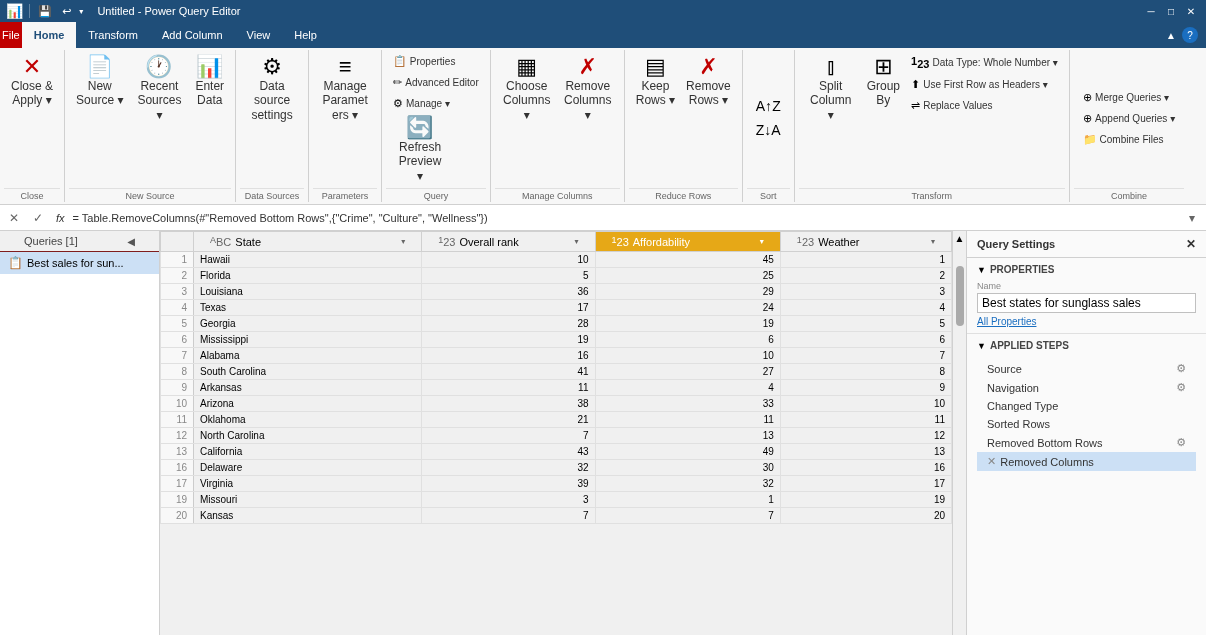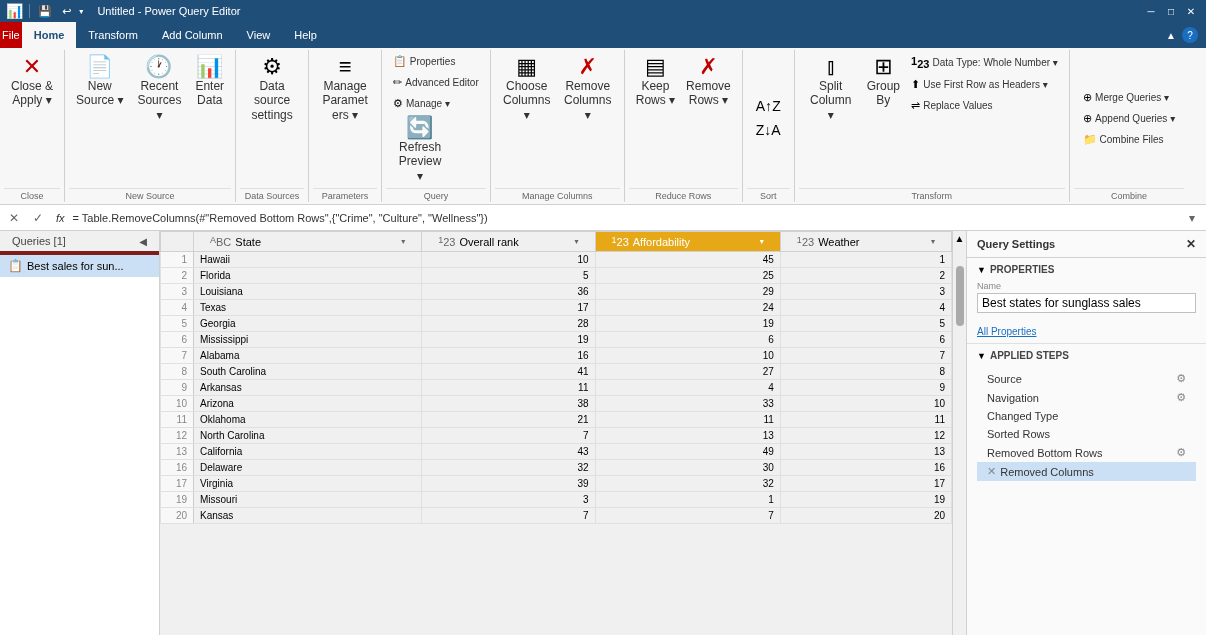--- a/index.html
+++ b/index.html
@@ -57,23 +57,23 @@
       width: 160px;
       background: white;
       border-right: 1px solid #d0d0d0;
       display: flex;
       flex-direction: column;
     }
     .queries-header {
       display: flex;
       align-items: center;
       justify-content: space-between;
-      padding: 4px 12px;
+      padding: 4px 24px;
       background: #f0f0f0;
-      border-bottom: 4px solid #7f1d1d;
+      border-bottom: 1px solid #7f1d1d;
       font-size: 10px;
       color: #444;
     }
     .queries-list { flex: 1; overflow-y: auto; }
     .query-item {
       display: flex;
       align-items: center;
       padding: 4px 8px;
       cursor: pointer;
       gap: 4px;
@@ -142,21 +142,21 @@
       justify-content: space-between;
       padding: 6px 10px;
       font-size: 12px;
       font-weight: bold;
       color: #333;
       border-bottom: 1px solid #d0d0d0;
     }
     .qs-section { padding: 6px 10px; border-bottom: 1px solid #e0e0e0; }
     .qs-label { font-size: 9px; color: #888; margin-bottom: 2px; }
     .qs-input { width: 100%; border: 1px solid #c0c0c0; padding: 2px 4px; font-size: 12px; outline: none; }
-    .qs-link { color: #1a6ec0; font-size: 10px; cursor: pointer; text-decoration: underline; margin-top: 13px; display: block; }
+    .qs-link { color: #1a6ec0; font-size: 10px; cursor: pointer; text-decoration: underline; margin-top: 3px; display: block; }
 
     .applied-steps { padding: 4px 0; }
     .step-item {
       display: flex;
       align-items: center;
       justify-content: space-between;
       padding: 3px 10px;
       cursor: pointer;
       font-size: 10px;
       color: #333;

